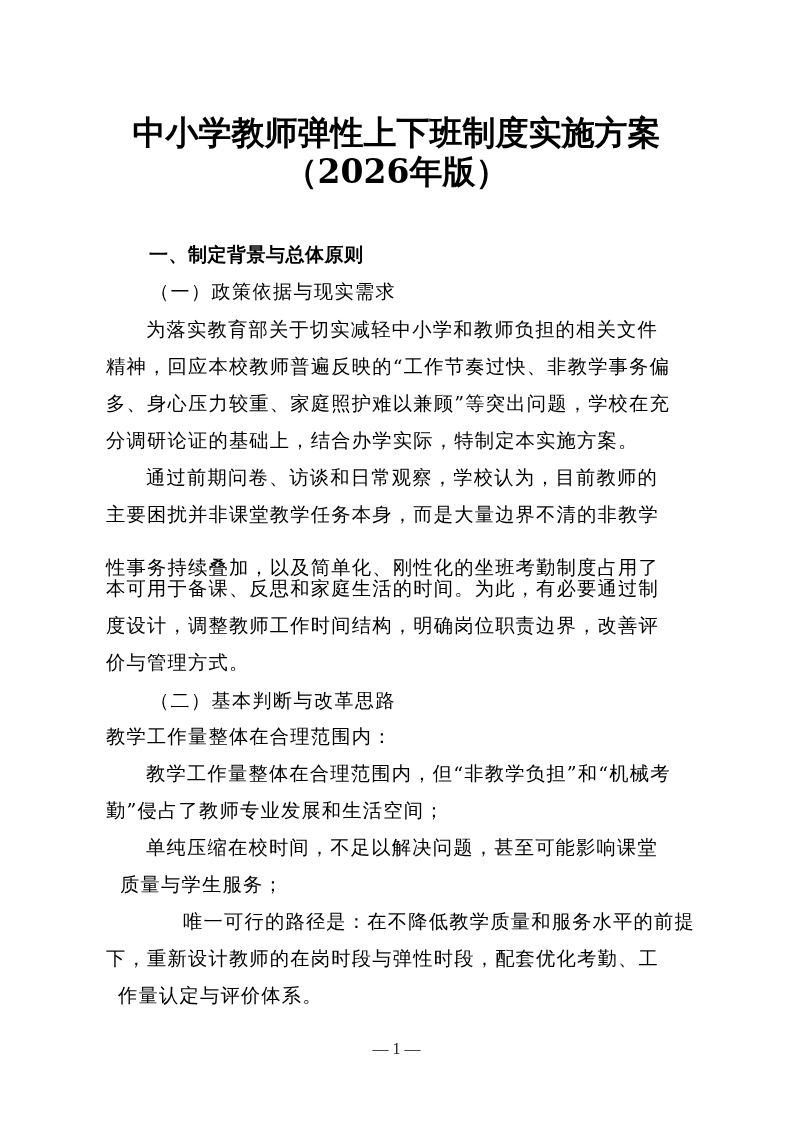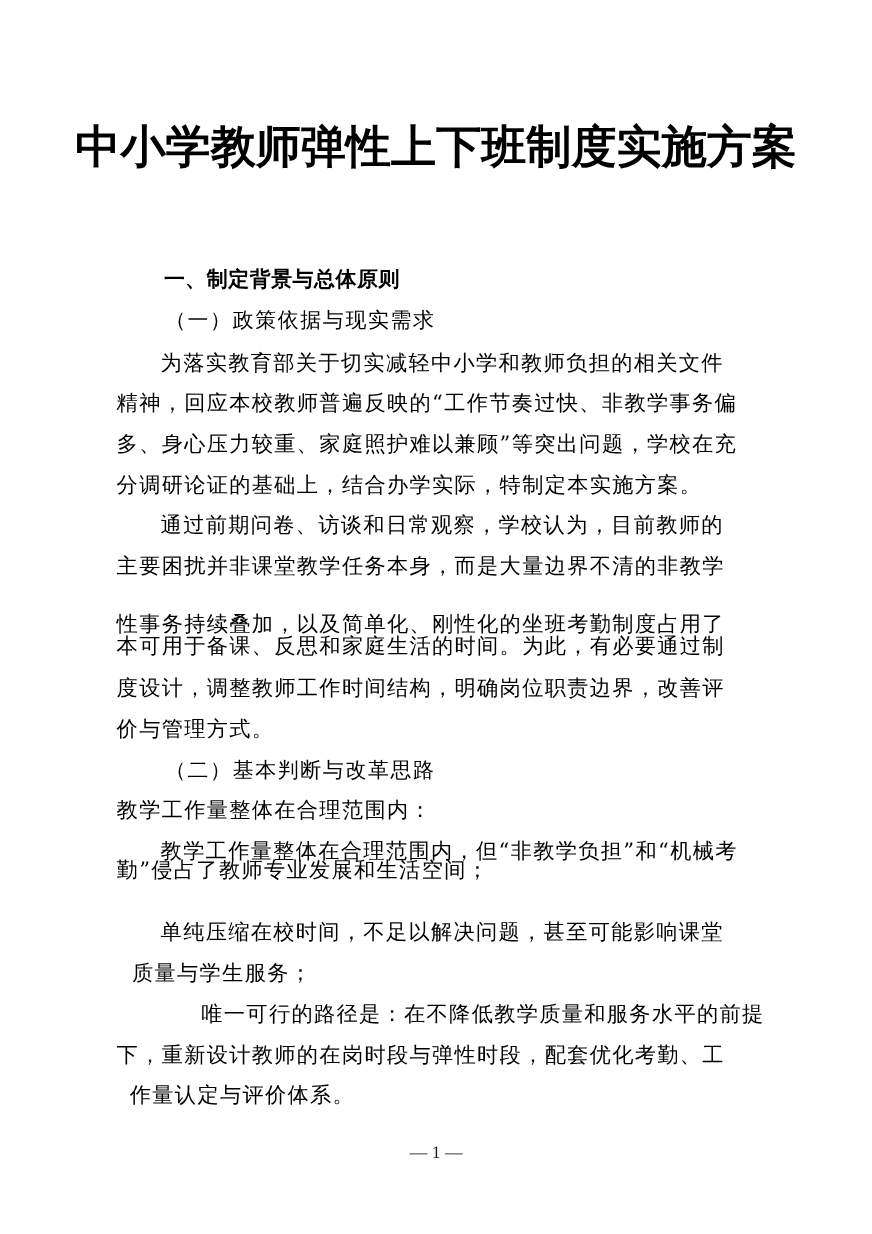--- a/index.html
+++ b/index.html
@@ -1,59 +1,60 @@
 <!DOCTYPE html>
 <html><head>
 <meta charset="utf-8">
 <style>
   html, body { margin: 0; padding: 0; background: #ffffff; }
   body { width: 793px; height: 1122px; position: relative; overflow: hidden; color: #000; }
   .page { position: absolute; left: 0; top: 0; width: 793px; height: 1122px; background: #fff; }
   .title {
     position: absolute; left: 0; width: 793px; text-align: center;
     font-family: "DejaVu Serif", "Liberation Serif", serif; font-weight: bold;
-    font-size: 41px; letter-spacing: 0px; line-height: 40px;
+    font-size: 33px; letter-spacing: 0px; line-height: 40px;
   }
   .title.l1 { top: 113px; }
   .title.l2 { top: 152px; }
   .line {
     position: absolute; left: 106px; width: 585px; white-space: nowrap;
     font-family: "DejaVu Serif", "Liberation Serif", serif;
     font-size: 19.3px; line-height: 26px; letter-spacing: 1.2px;
   }
   .h1 { font-family: "DejaVu Sans", "Liberation Sans", sans-serif; font-weight: bold; font-size: 19px; letter-spacing: 0.5px; }
   .h2 { font-family: "DejaVu Sans", "Liberation Sans", sans-serif; font-size: 19px; letter-spacing: 1.5px; }
   .footer {
     position: absolute; top: 1040px; left: 0; width: 793px; text-align: center;
     font-family: "Liberation Serif", serif; font-size: 16px; color: #222;
   }
 </style>
 </head>
 <body>
 
 <div class="page">
   <div class="title l1">中小学教师弹性上下班制度实施方案</div>
+  <div class="title l2">（2026年版）</div>
 
   <div id="body-lines">
       <div class="line h1" style="top: 241px; left: 149px;">一、制定背景与总体原则</div>
       <div class="line h2" style="top: 278px; left: 150px;">（一）政策依据与现实需求</div>
       <div class="line" style="top: 317px; left: 146px;">为落实教育部关于切实减轻中小学和教师负担的相关文件</div>
       <div class="line" style="top: 354px; left: 106px;">精神，回应本校教师普遍反映的“工作节奏过快、非教学事务偏</div>
       <div class="line" style="top: 391px; left: 106px;">多、身心压力较重、家庭照护难以兼顾”等突出问题，学校在充</div>
       <div class="line" style="top: 428px; left: 106px;">分调研论证的基础上，结合办学实际，特制定本实施方案。</div>
       <div class="line" style="top: 465px; left: 146px;">通过前期问卷、访谈和日常观察，学校认为，目前教师的</div>
       <div class="line" style="top: 502px; left: 106px;">主要困扰并非课堂教学任务本身，而是大量边界不清的非教学</div>
       <div class="line" style="top: 539px; left: 106px; margin-top: 16px;">性事务持续叠加，以及简单化、刚性化的坐班考勤制度占用了</div>
       <div class="line" style="top: 576px; left: 106px; font-family: Liberation Serif, serif;">本可用于备课、反思和家庭生活的时间。为此，有必要通过制</div>
       <div class="line" style="top: 613px; left: 106px;">度设计，调整教师工作时间结构，明确岗位职责边界，改善评</div>
       <div class="line" style="top: 650px; left: 106px;">价与管理方式。</div>
       <div class="line h2" style="top: 687px; left: 150px;">（二）基本判断与改革思路</div>
       <div class="line" style="top: 724px; left: 106px;">教学工作量整体在合理范围内：</div>
       <div class="line" style="top: 761px; left: 146px;">教学工作量整体在合理范围内，但“非教学负担”和“机械考</div>
-      <div class="line" style="top: 778px; left: 106px;">勤”侵占了教师专业发展和生活空间；</div>
+      <div class="line" style="top: 798px; left: 106px;">勤”侵占了教师专业发展和生活空间；</div>
       <div class="line" style="top: 835px; left: 146px;">单纯压缩在校时间，不足以解决问题，甚至可能影响课堂</div>
       <div class="line" style="top: 872px; left: 120px;">质量与学生服务；</div>
       <div class="line" style="top: 909px; left: 146px; padding-left: 37px;">唯一可行的路径是：在不降低教学质量和服务水平的前提</div>
       <div class="line" style="top: 946px; left: 106px;">下，重新设计教师的在岗时段与弹性时段，配套优化考勤、工</div>
       <div class="line" style="top: 983px; left: 106px; margin-left: 12px;">作量认定与评价体系。</div>
     </div>
 
   <div class="footer">— 1 —</div>
 </div>
 

